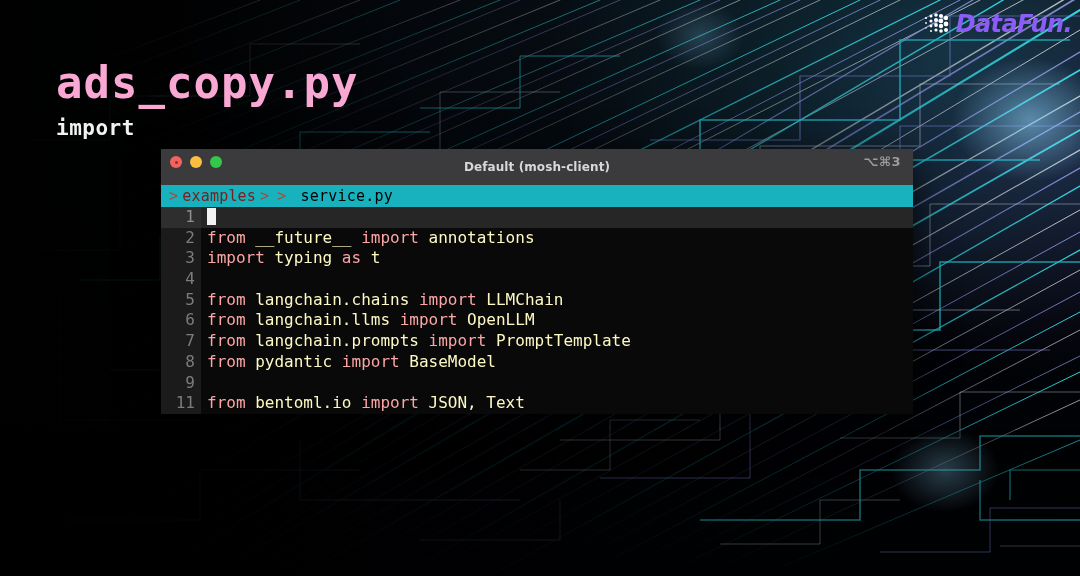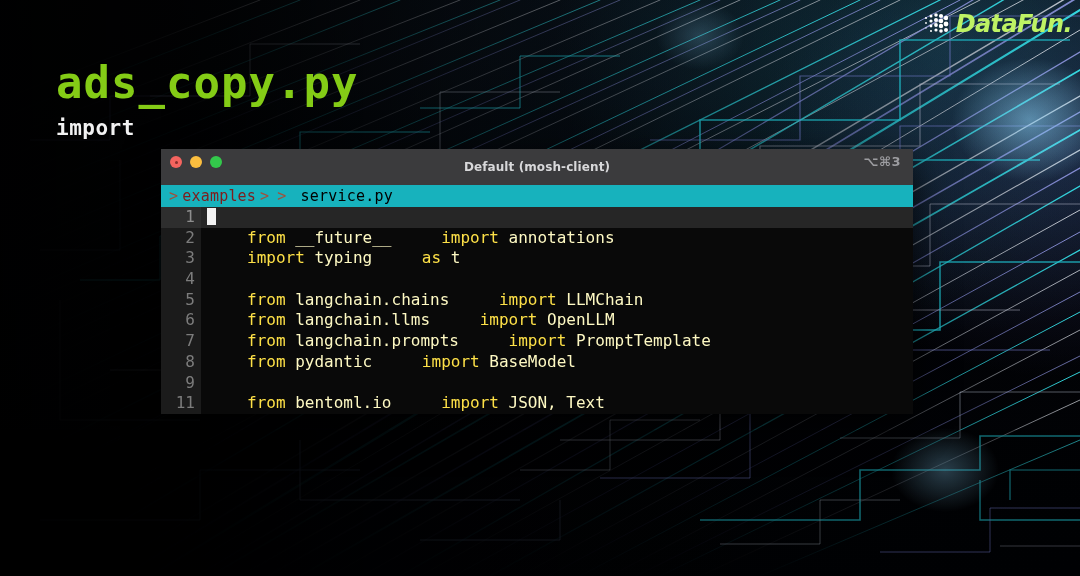--- a/index.html
+++ b/index.html
@@ -39,21 +39,21 @@
     position: absolute;
     left: 56px;
     top: 57px;
     z-index: 6;
   }
   #title-text {
     font-family: "DejaVu Sans Mono", "Liberation Mono", monospace;
     font-weight: bold;
     font-size: 44px;
     letter-spacing: 1px;
-    color: #84cc16;
+    color: #f9a8d4;
     line-height: 52px;
     white-space: pre;
   }
   #subtitle-text {
     font-family: "DejaVu Sans Mono", "Liberation Mono", monospace;
     font-weight: bold;
     font-size: 21px;
     letter-spacing: 0.5px;
     color: #f2f2f2;
     line-height: 26px;
@@ -71,21 +71,21 @@
     align-items: center;
     gap: 3px;
   }
   #brand-mark { display: block; }
   #brand-word {
     font-family: "DejaVu Sans", sans-serif;
     font-weight: bold;
     font-style: italic;
     font-size: 24px;
     letter-spacing: -0.6px;
-    color: #bef264;
+    color: #8b5cf6;
     line-height: 26px;
   }
 
   
   #terminal {
     position: absolute;
     left: 161px;
     top: 149px;
     width: 752px;
     z-index: 5;
@@ -192,21 +192,21 @@
     flex: 1 1 auto;
     background: #090909;
     padding-left: 6px;
     font-family: "DejaVu Sans Mono", "Liberation Mono", monospace;
     font-size: 16px;
     line-height: 20.7px;
     color: #d4d4d4;
     white-space: pre;
     position: relative;
   }
-  .tok-kw  { color: #fde047; margin-left: 40px; }
+  .tok-kw  { color: #fca5a5; }
   .tok-id  { color: #fef9c3; }
   .cursor-block {
     display: inline-block;
     width: 9px;
     height: 17px;
     background: #f2f2f2;
     vertical-align: -3px;
   }
 </style>
 </head>

